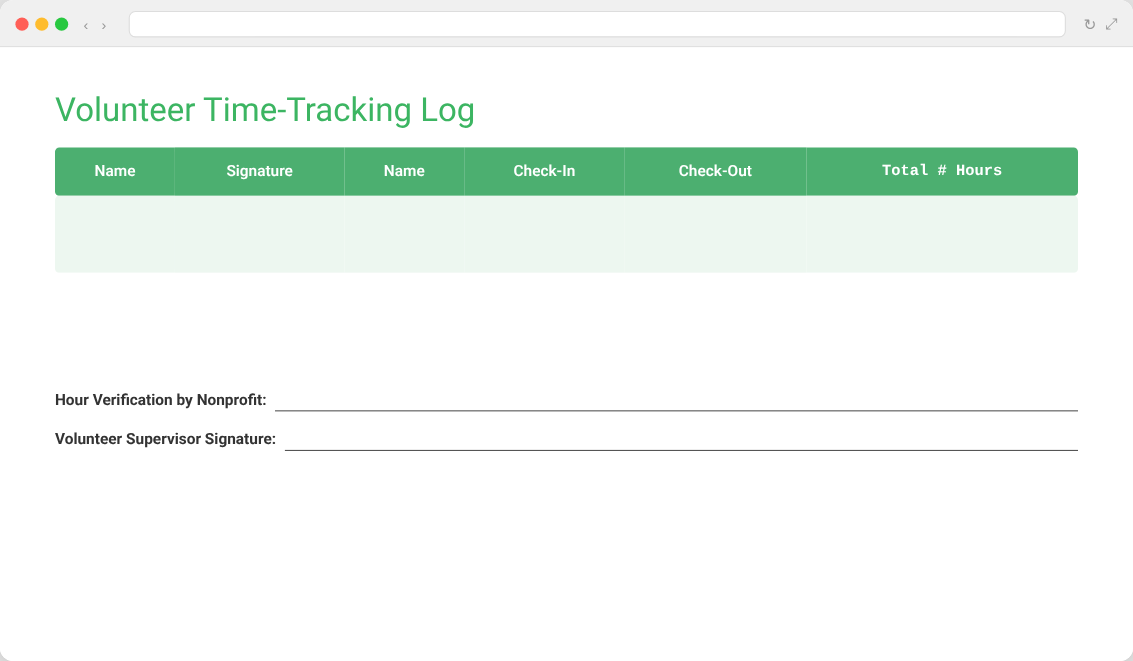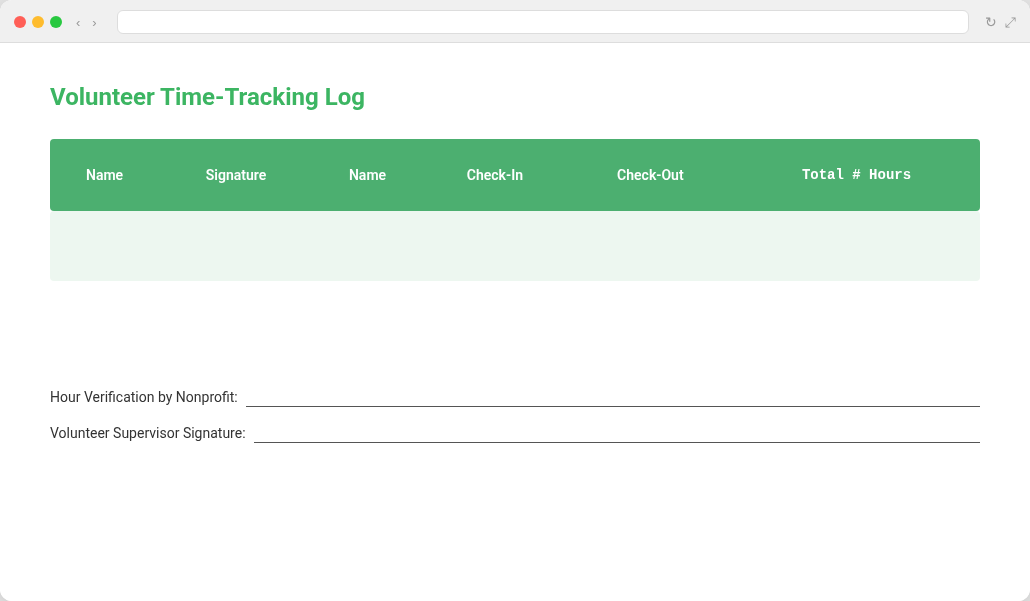--- a/index.html
+++ b/index.html
@@ -86,38 +86,38 @@
 
     .browser-content {
       flex: 1;
       background: #fff;
       padding: 40px 50px 30px 50px;
       overflow: auto;
     }
 
     .page-title {
       color: #3cb562;
-      font-size: 24px;
-      font-weight: 700;
-      margin-bottom: 28px;
+      font-size: 30px;
+      font-weight: 400;
+      margin-bottom: 16px;
     }
 
     .log-table {
       width: 100%;
       border-collapse: separate;
       border-spacing: 0;
       margin-bottom: 36px;
     }
 
     .log-table thead tr th {
       background: #4caf70;
       color: #fff;
       font-weight: 600;
       font-size: 14px;
-      padding: 28px 10px;
+      padding: 14px 10px;
       text-align: center;
     }
 
     .log-table thead tr th:first-child {
       border-radius: 4px 0 0 4px;
     }
 
     .log-table thead tr th:last-child {
       border-radius: 0 4px 4px 0;
       font-family: Liberation Mono, monospace;
@@ -159,20 +159,21 @@
       display: flex;
       align-items: center;
       gap: 0;
     }
 
     .form-label {
       font-size: 14px;
       color: #333;
       white-space: nowrap;
       margin-right: 8px;
+      font-weight: bold;
     }
 
     .form-line {
       flex: 1;
       border: none;
       border-bottom: 1px solid #555;
       height: 20px;
       background: transparent;
       outline: none;
     }

